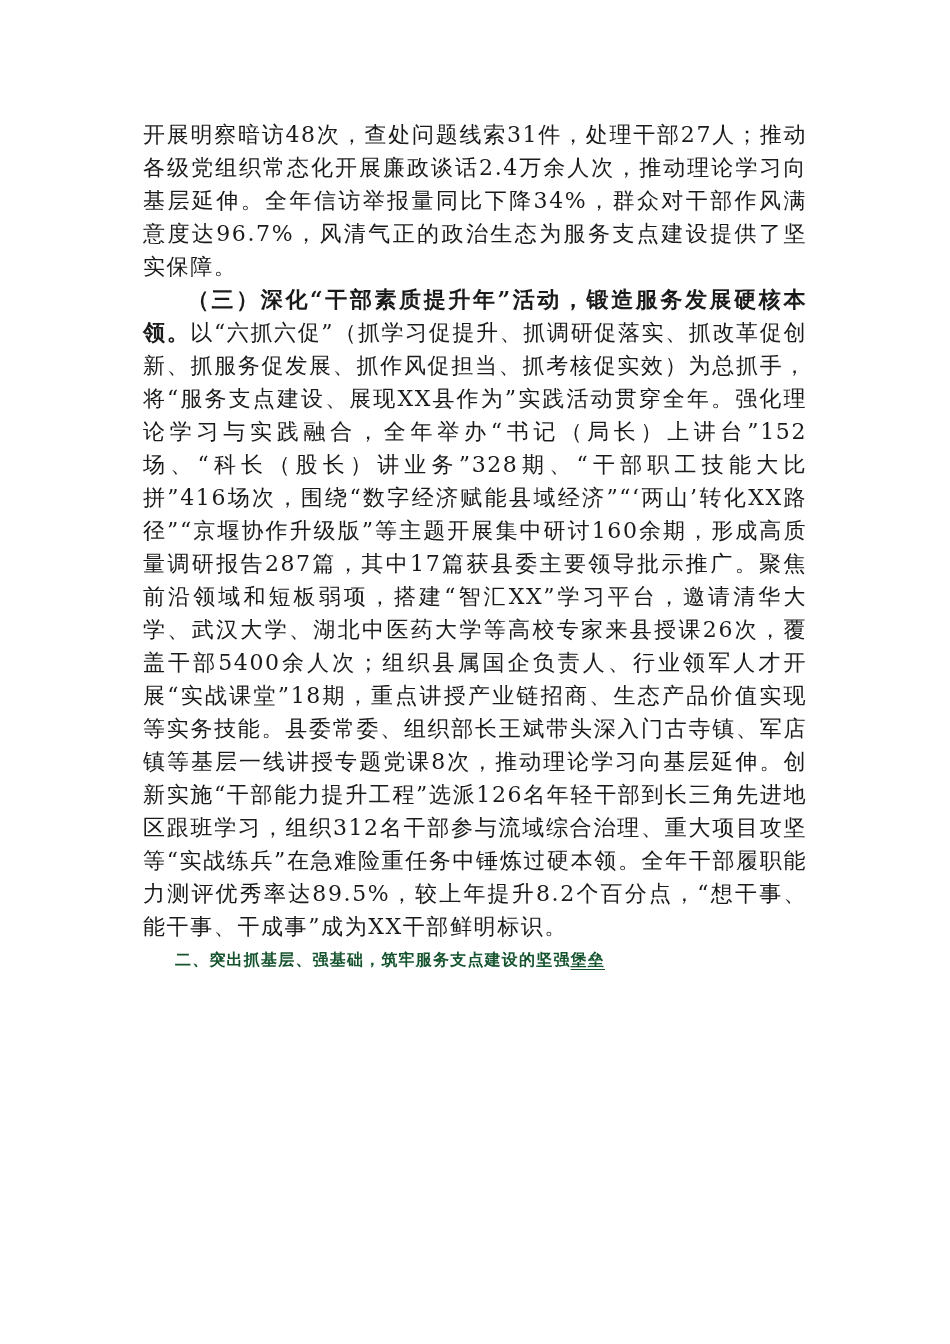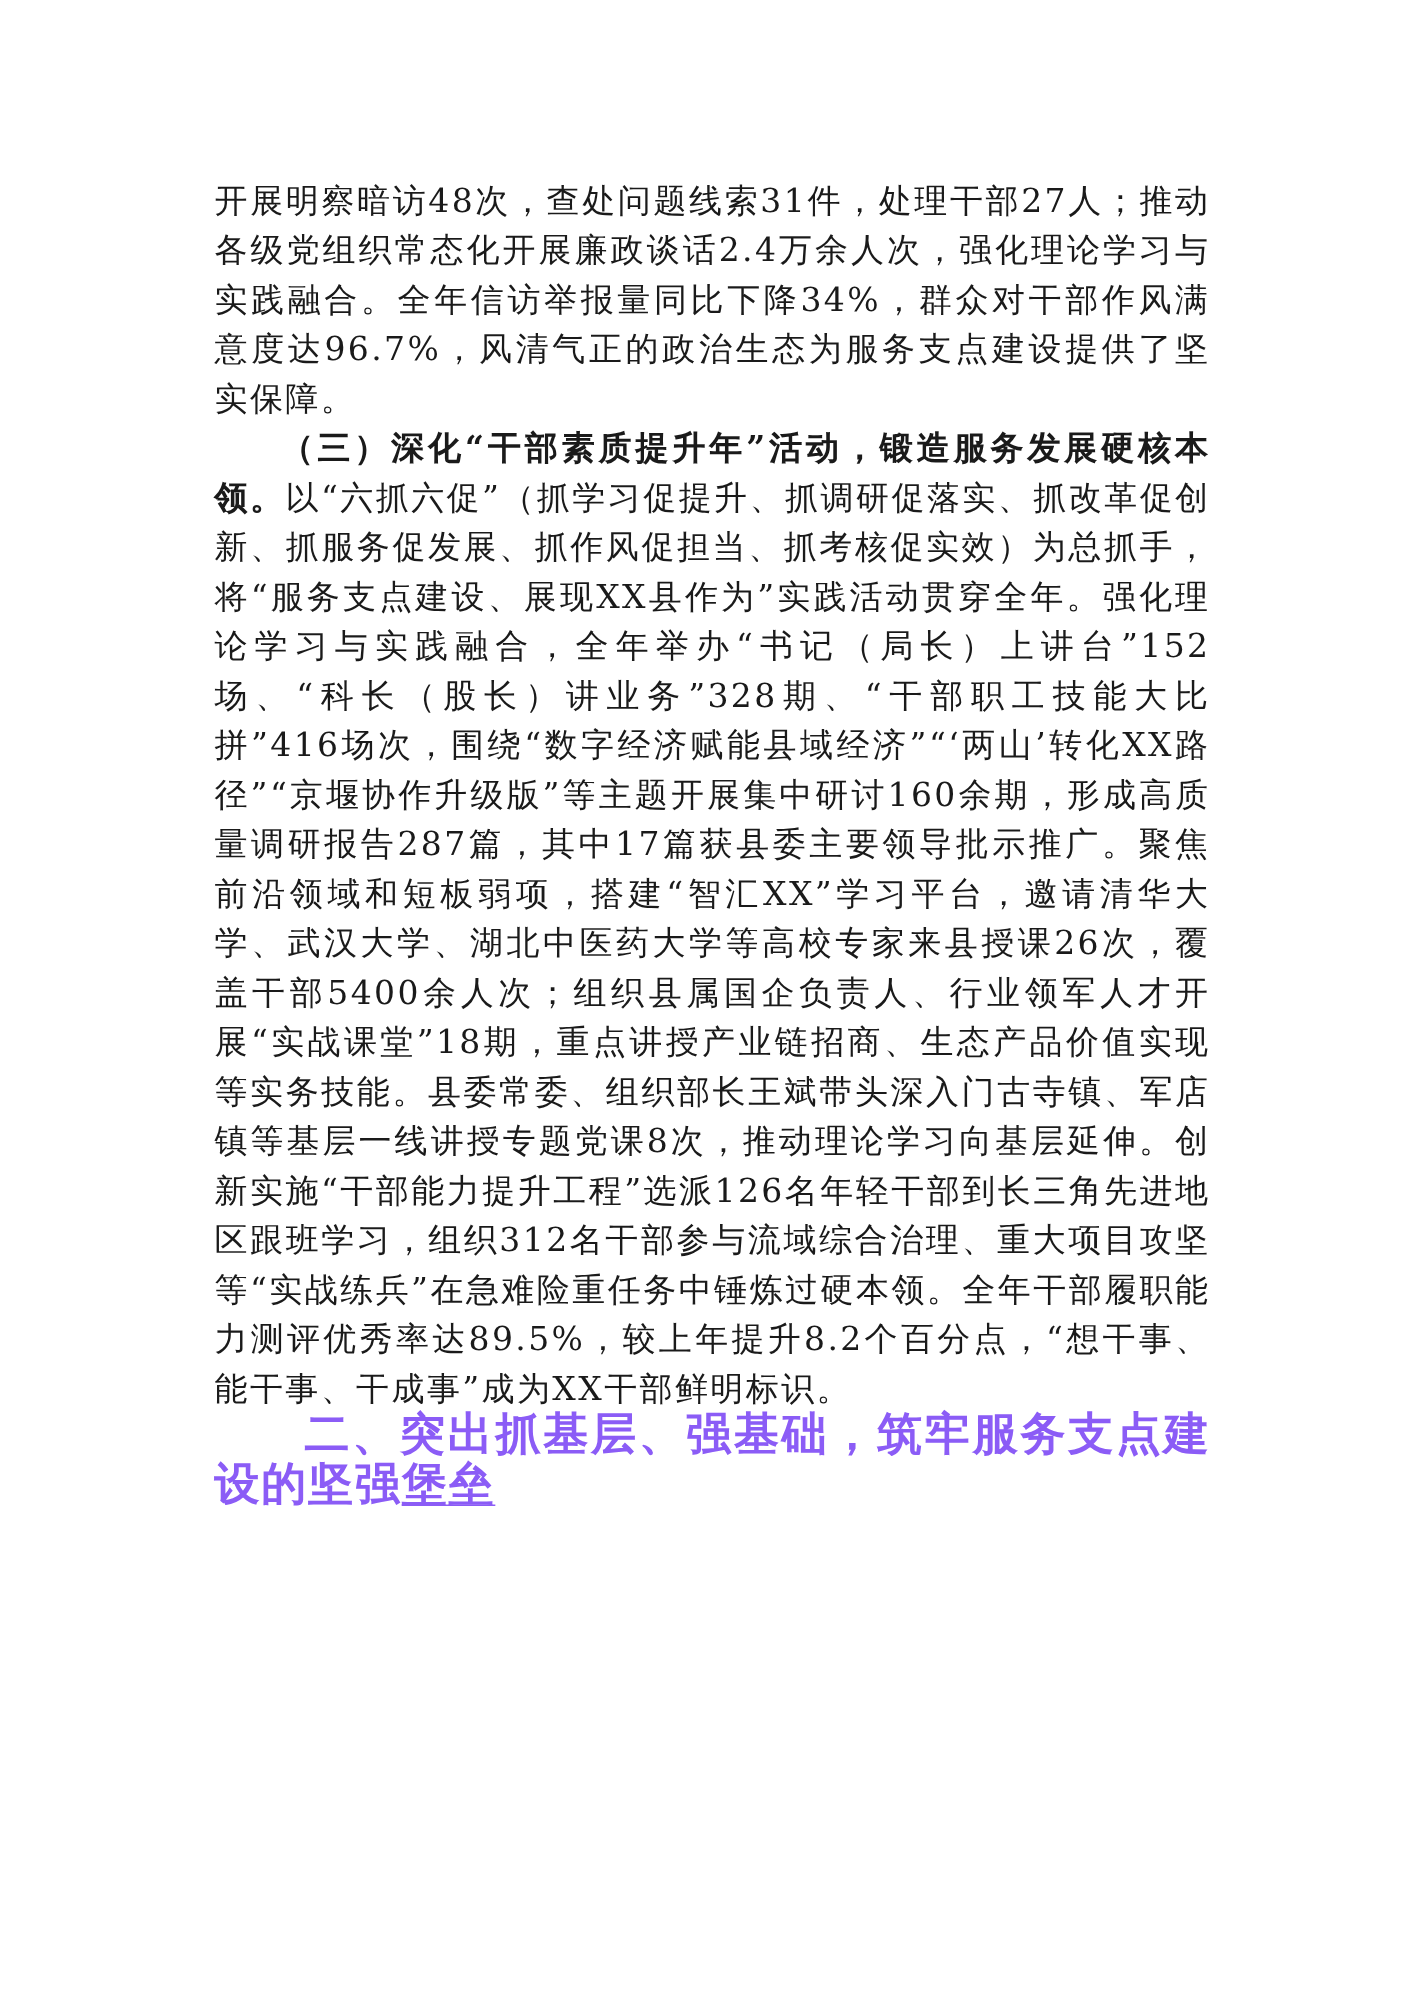--- a/index.html
+++ b/index.html
@@ -14,34 +14,34 @@
     line-height: 33px;
     color: #1a1a1a;
     text-align: justify;
     text-justify: inter-character;
     letter-spacing: 1.6px;
   }
   .para { margin: 0; padding: 0; }
   .indent { text-indent: 2em; }
   .bold { font-weight: bold; }
   .heading {
-    font-family: Liberation Mono, monospace;
+    font-family: Liberation Sans, sans-serif;
     font-weight: bold;
-    font-size: 30px;
+    font-size: 16px;
     letter-spacing: 1.2px;
-    color: #8b5cf6;
+    color: #14532d;
   }
   .underlined { text-decoration: underline; text-decoration-thickness: 1px; text-underline-offset: 4px; }
 </style>
 </head>
 <body>
 
 <div class="page">
   <p class="para">
-    <span>开展明察暗访48次，查处问题线索31件，处理干部27人；推动各级党组织常态化开展廉政谈话2.4万余人次，强化理论学习与实践融合。全年信访举报量同比下降34%，群众对干部作风满意度达96.7%，风清气正的政治生态为服务支点建设提供了坚实保障。</span>
+    <span>开展明察暗访48次，查处问题线索31件，处理干部27人；推动各级党组织常态化开展廉政谈话2.4万余人次，推动理论学习向基层延伸。全年信访举报量同比下降34%，群众对干部作风满意度达96.7%，风清气正的政治生态为服务支点建设提供了坚实保障。</span>
   </p>
 
   <p class="para indent">
     <span class="bold">（三）深化“干部素质提升年”活动，锻造服务发展硬核本领。</span><span>以“六抓六促”（抓学习促提升、抓调研促落实、抓改革促创新、抓服务促发展、抓作风促担当、抓考核促实效）为总抓手，将“服务支点建设、展现XX县作为”实践活动贯穿全年。强化理论学习与实践融合，全年举办“书记（局长）上讲台”152场、“科长（股长）讲业务”328期、“干部职工技能大比拼”416场次，围绕“数字经济赋能县域经济”“‘两山’转化XX路径”“京堰协作升级版”等主题开展集中研讨160余期，形成高质量调研报告287篇，其中17篇获县委主要领导批示推广。聚焦前沿领域和短板弱项，搭建“智汇XX”学习平台，邀请清华大学、武汉大学、湖北中医药大学等高校专家来县授课26次，覆盖干部5400余人次；组织县属国企负责人、行业领军人才开展“实战课堂”18期，重点讲授产业链招商、生态产品价值实现等实务技能。县委常委、组织部长王斌带头深入门古寺镇、军店镇等基层一线讲授专题党课8次，推动理论学习向基层延伸。创新实施“干部能力提升工程”选派126名年轻干部到长三角先进地区跟班学习，组织312名干部参与流域综合治理、重大项目攻坚等“实战练兵”在急难险重任务中锤炼过硬本领。全年干部履职能力测评优秀率达89.5%，较上年提升8.2个百分点，“想干事、能干事、干成事”成为XX干部鲜明标识。</span>
   </p>
 
   <p class="para indent heading">
     <span>二、突出抓基层、强基础，筑牢服务支点建设的坚强</span><span class="underlined">堡垒</span>
   </p>
 

